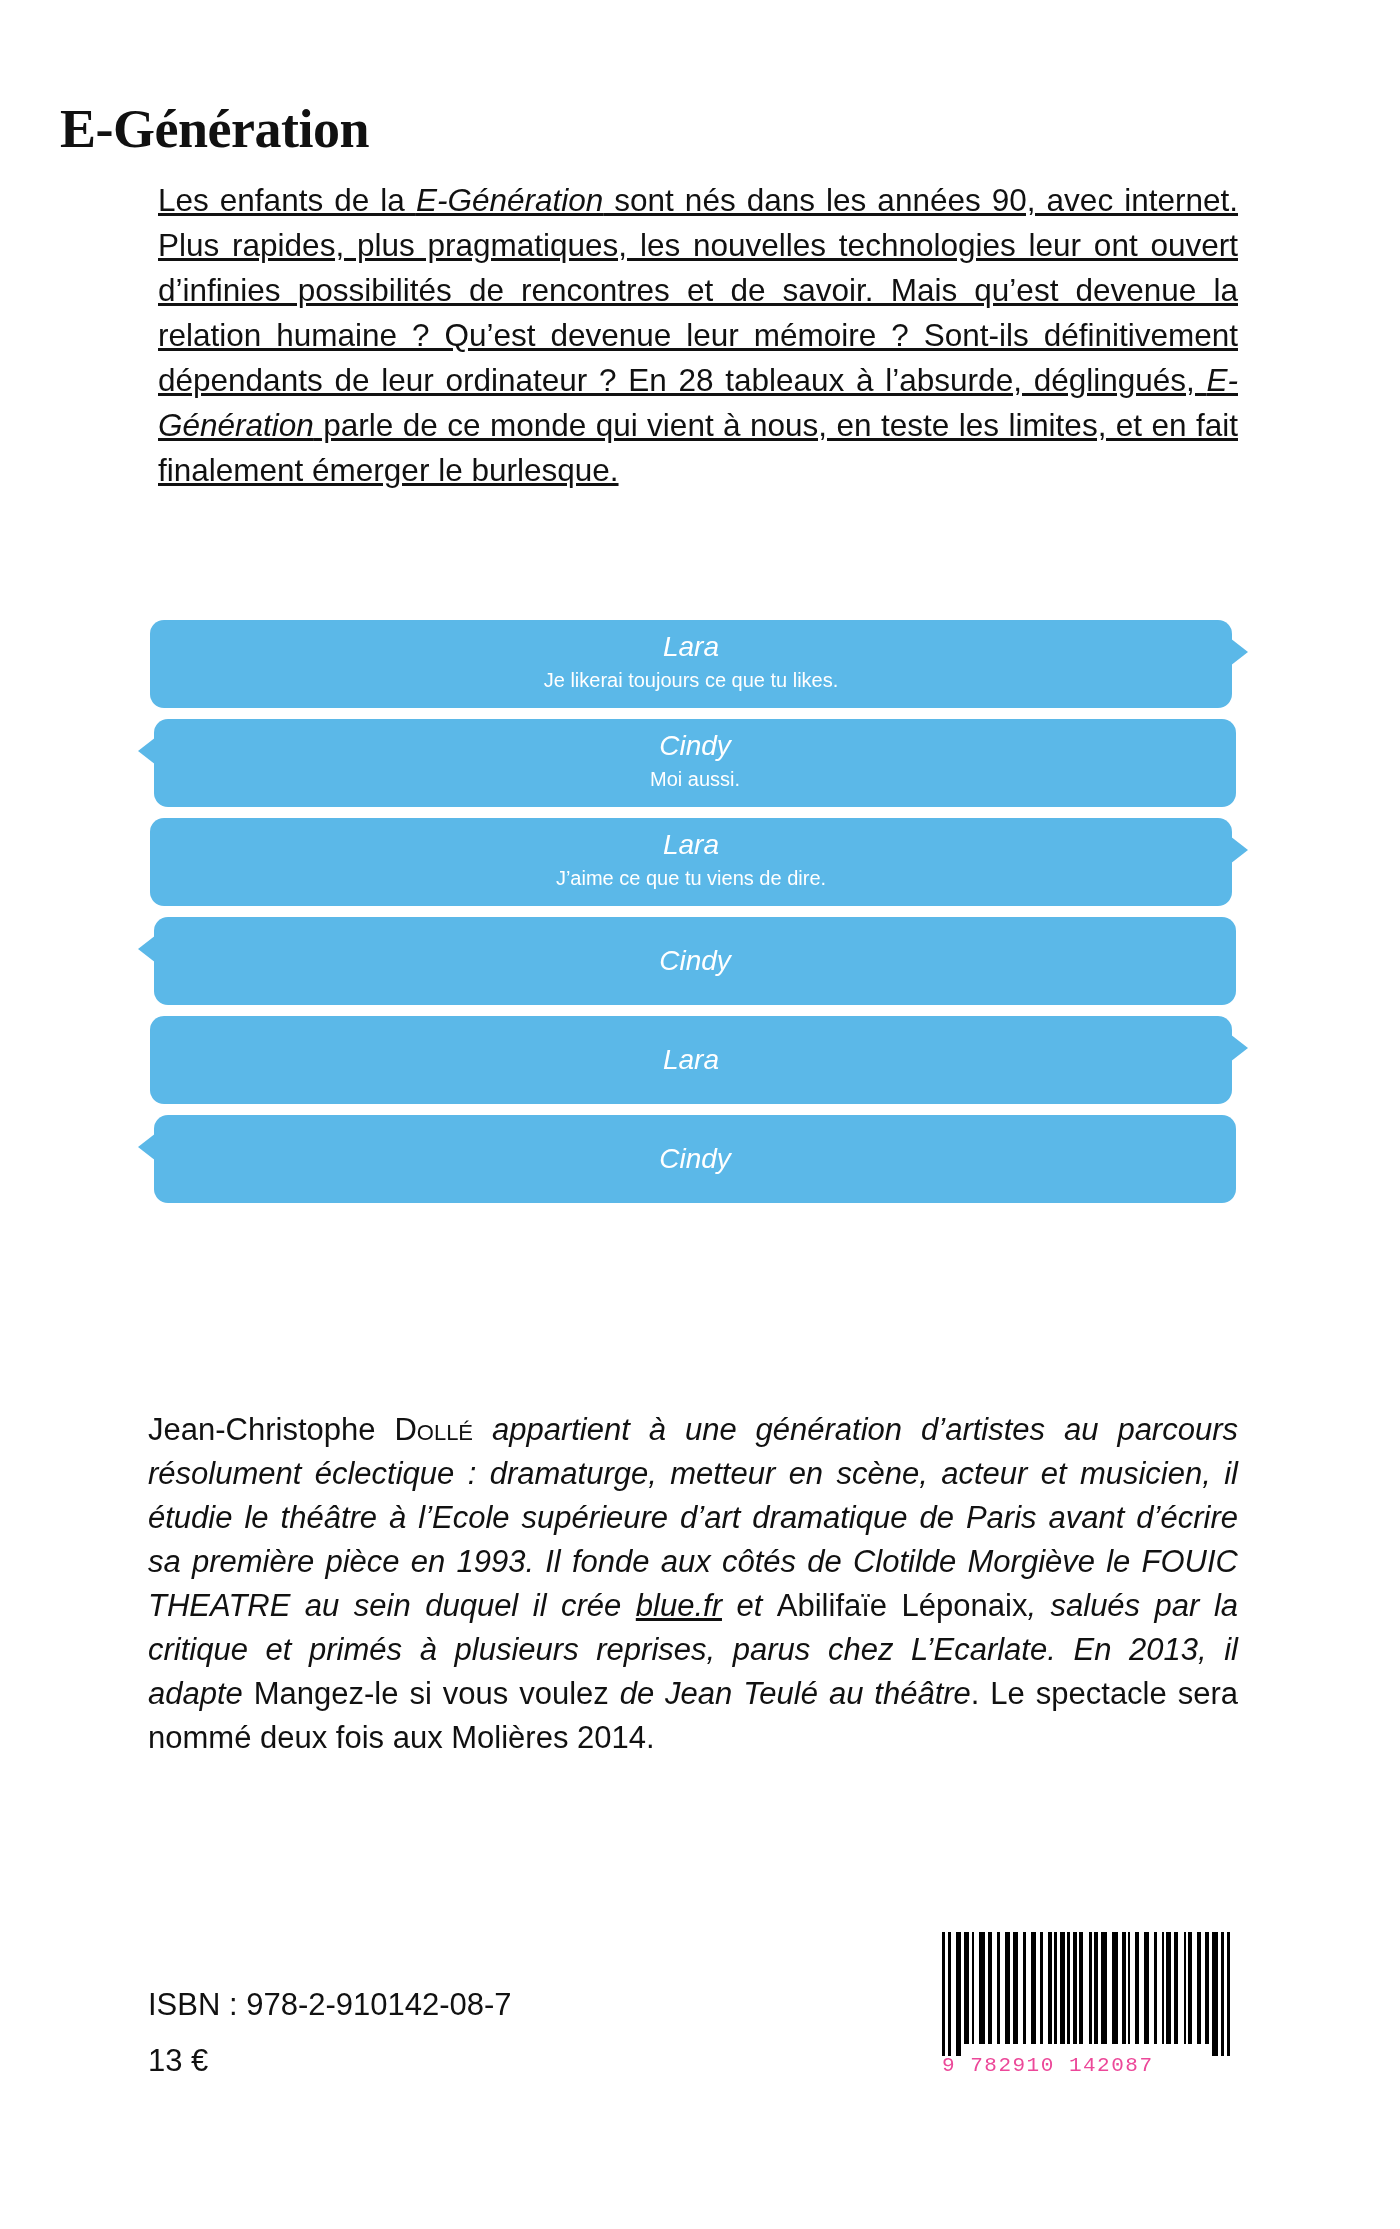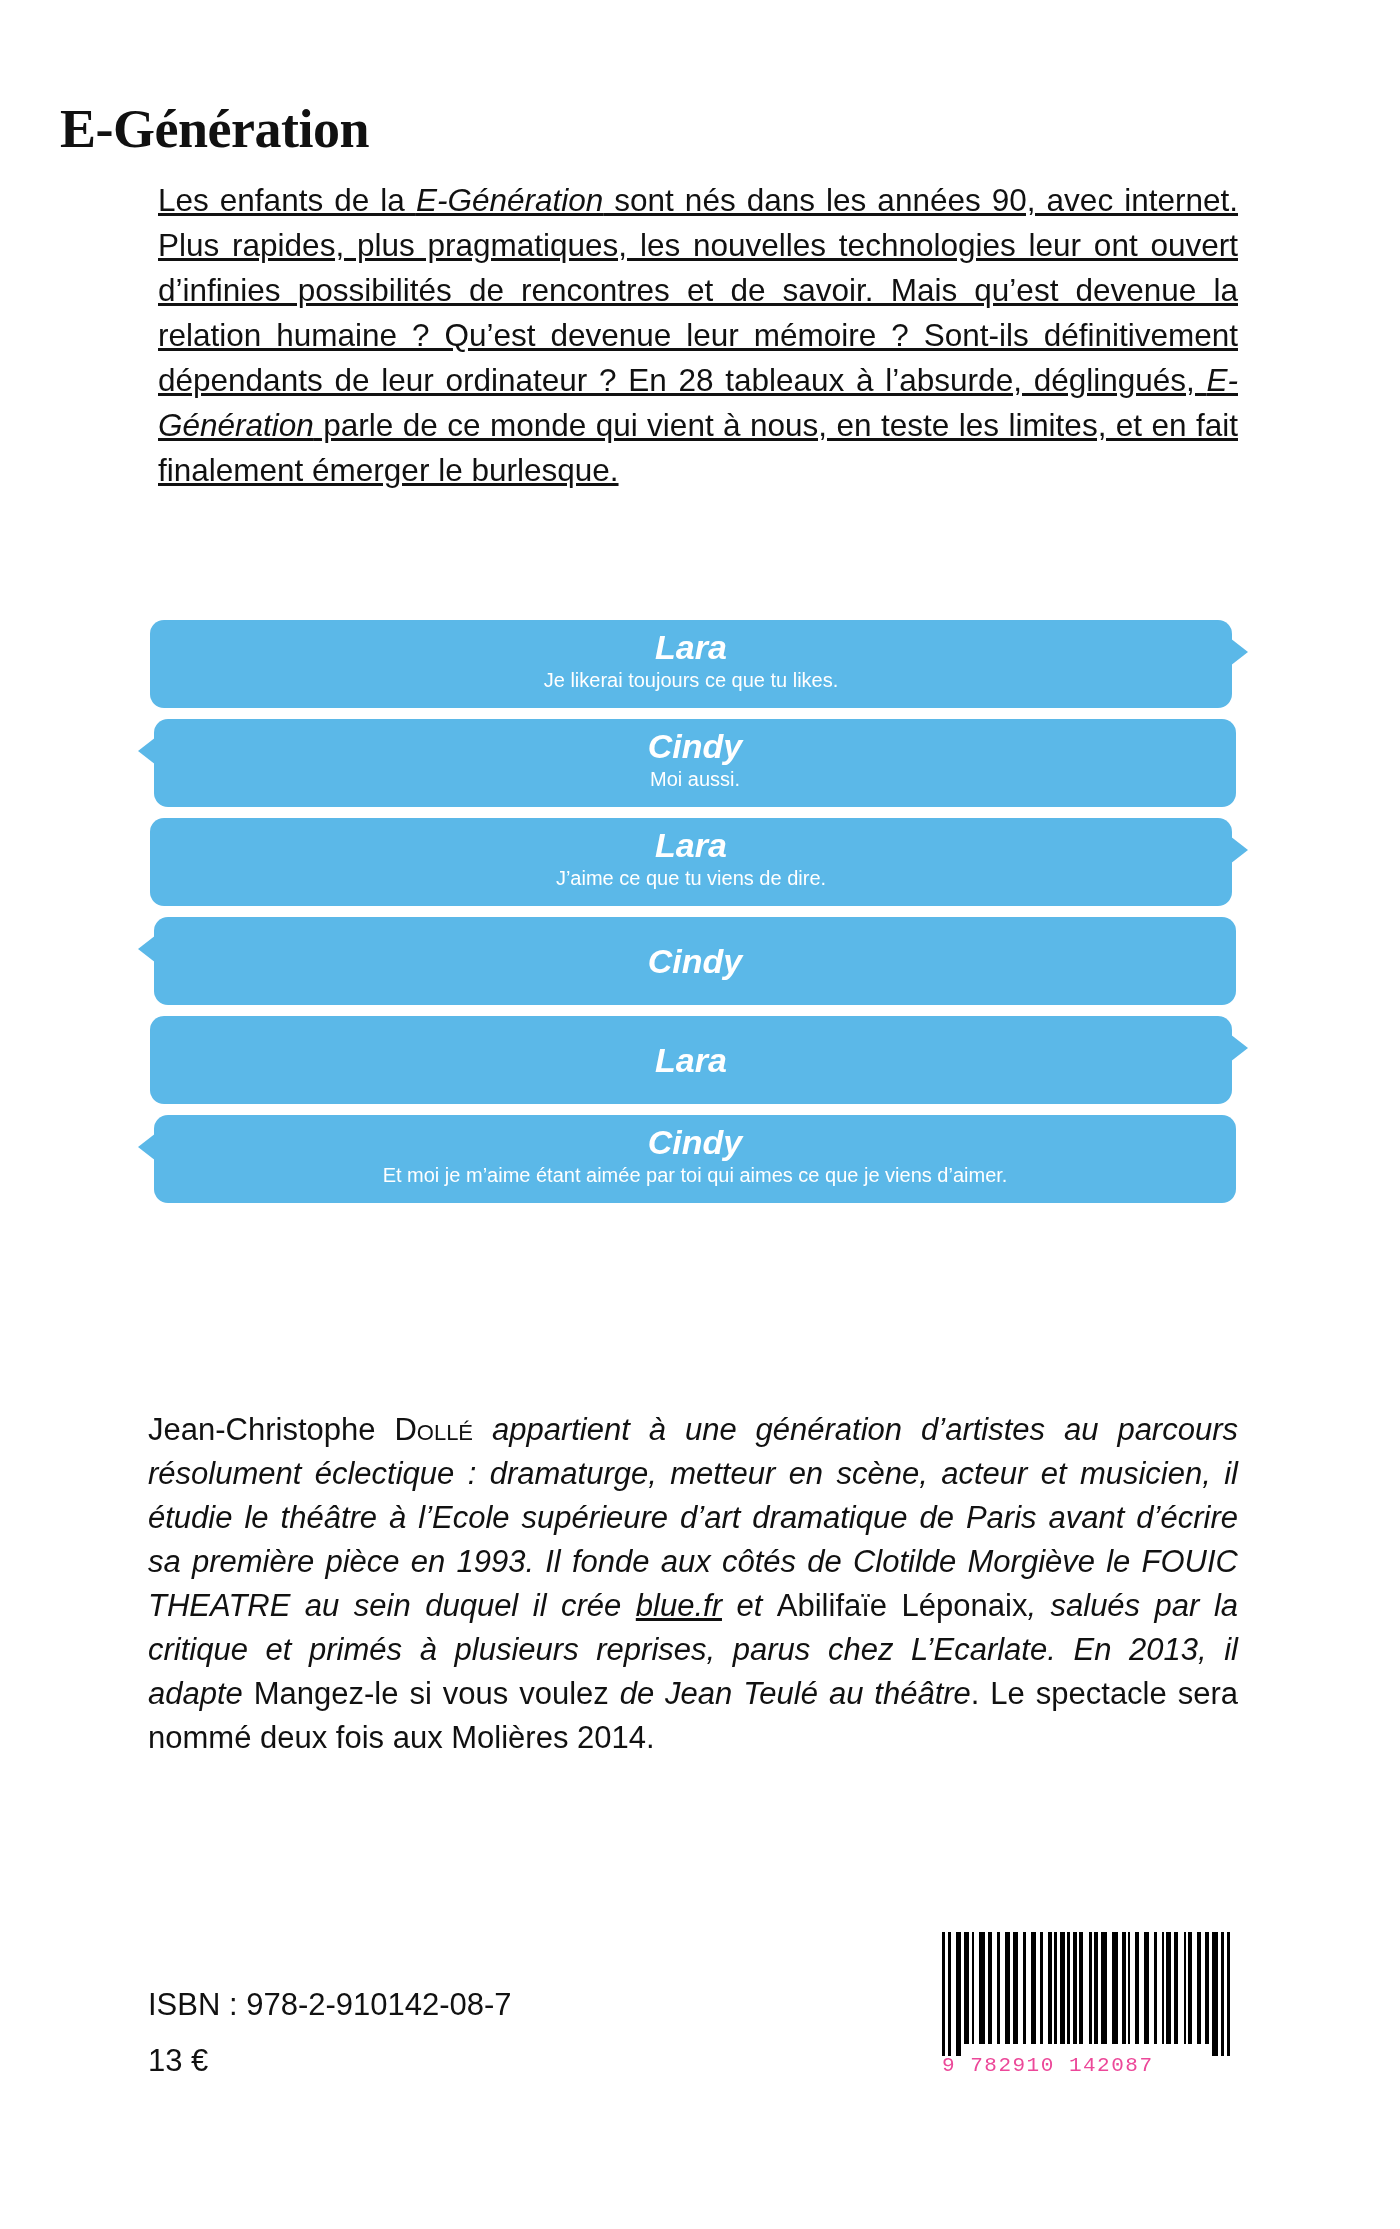--- a/index.html
+++ b/index.html
@@ -83,23 +83,23 @@
     left: 0px;
     right: 18px;
     width: 1082px;
   }
   .bubble.right {
     left: 4px;
     width: 1082px;
   }
   .speaker {
     font-style: italic;
-    font-size: 34px;
+    font-size: 28px;
     line-height: 32px;
-    font-weight: bold;
+    font-weight: normal;
   }
   .line {
     font-size: 20px;
     line-height: 34px;
   }
   
   .tail {
     position: absolute;
     top: 18px;
     width: 0;
@@ -227,21 +227,20 @@
       </div>
       <div class="bubble-row">
         <div class="bubble left" style="background: rgb(91, 184, 232);">
           <div class="speaker">Lara</div>
           <span class="tail r" style="border-left-color: rgb(91, 184, 232); border-right-color: transparent;"></span>
         </div>
       </div>
       <div class="bubble-row">
         <div class="bubble right" style="background: rgb(91, 184, 232);">
           <div class="speaker">Cindy</div>
-          <div class="line">Et moi je m’aime étant aimée par toi qui aimes ce que je viens d’aimer.</div>
           <span class="tail l" style="border-left-color: transparent; border-right-color: rgb(91, 184, 232);"></span>
         </div>
       </div>
     </div>
 
   <div class="bio"><span class="roman">Jean-Christophe <span class="smallcaps" style="font-style:normal">Dollé</span></span> appartient à une génération d’artistes au parcours résolument éclectique : dramaturge, metteur en scène, acteur et musicien, il étudie le théâtre à l’Ecole supérieure d’art dramatique de Paris avant d’écrire sa première pièce en 1993. Il fonde aux côtés de Clotilde Morgiève le FOUIC THEATRE au sein duquel il crée <span class="uline">blue.fr</span> et <span class="roman">Abilifaïe Léponaix</span>, salués par la critique et primés à plusieurs reprises, parus chez L’Ecarlate. En 2013, il adapte <span class="roman">Mangez-le si vous voulez</span> de Jean Teulé au théâtre<span class="roman">. Le spectacle sera nommé deux fois aux Molières 2014.</span></div>
 
   <div class="isbn">ISBN : 978-2-910142-08-7</div>
   <div class="price">13 €</div>
 

